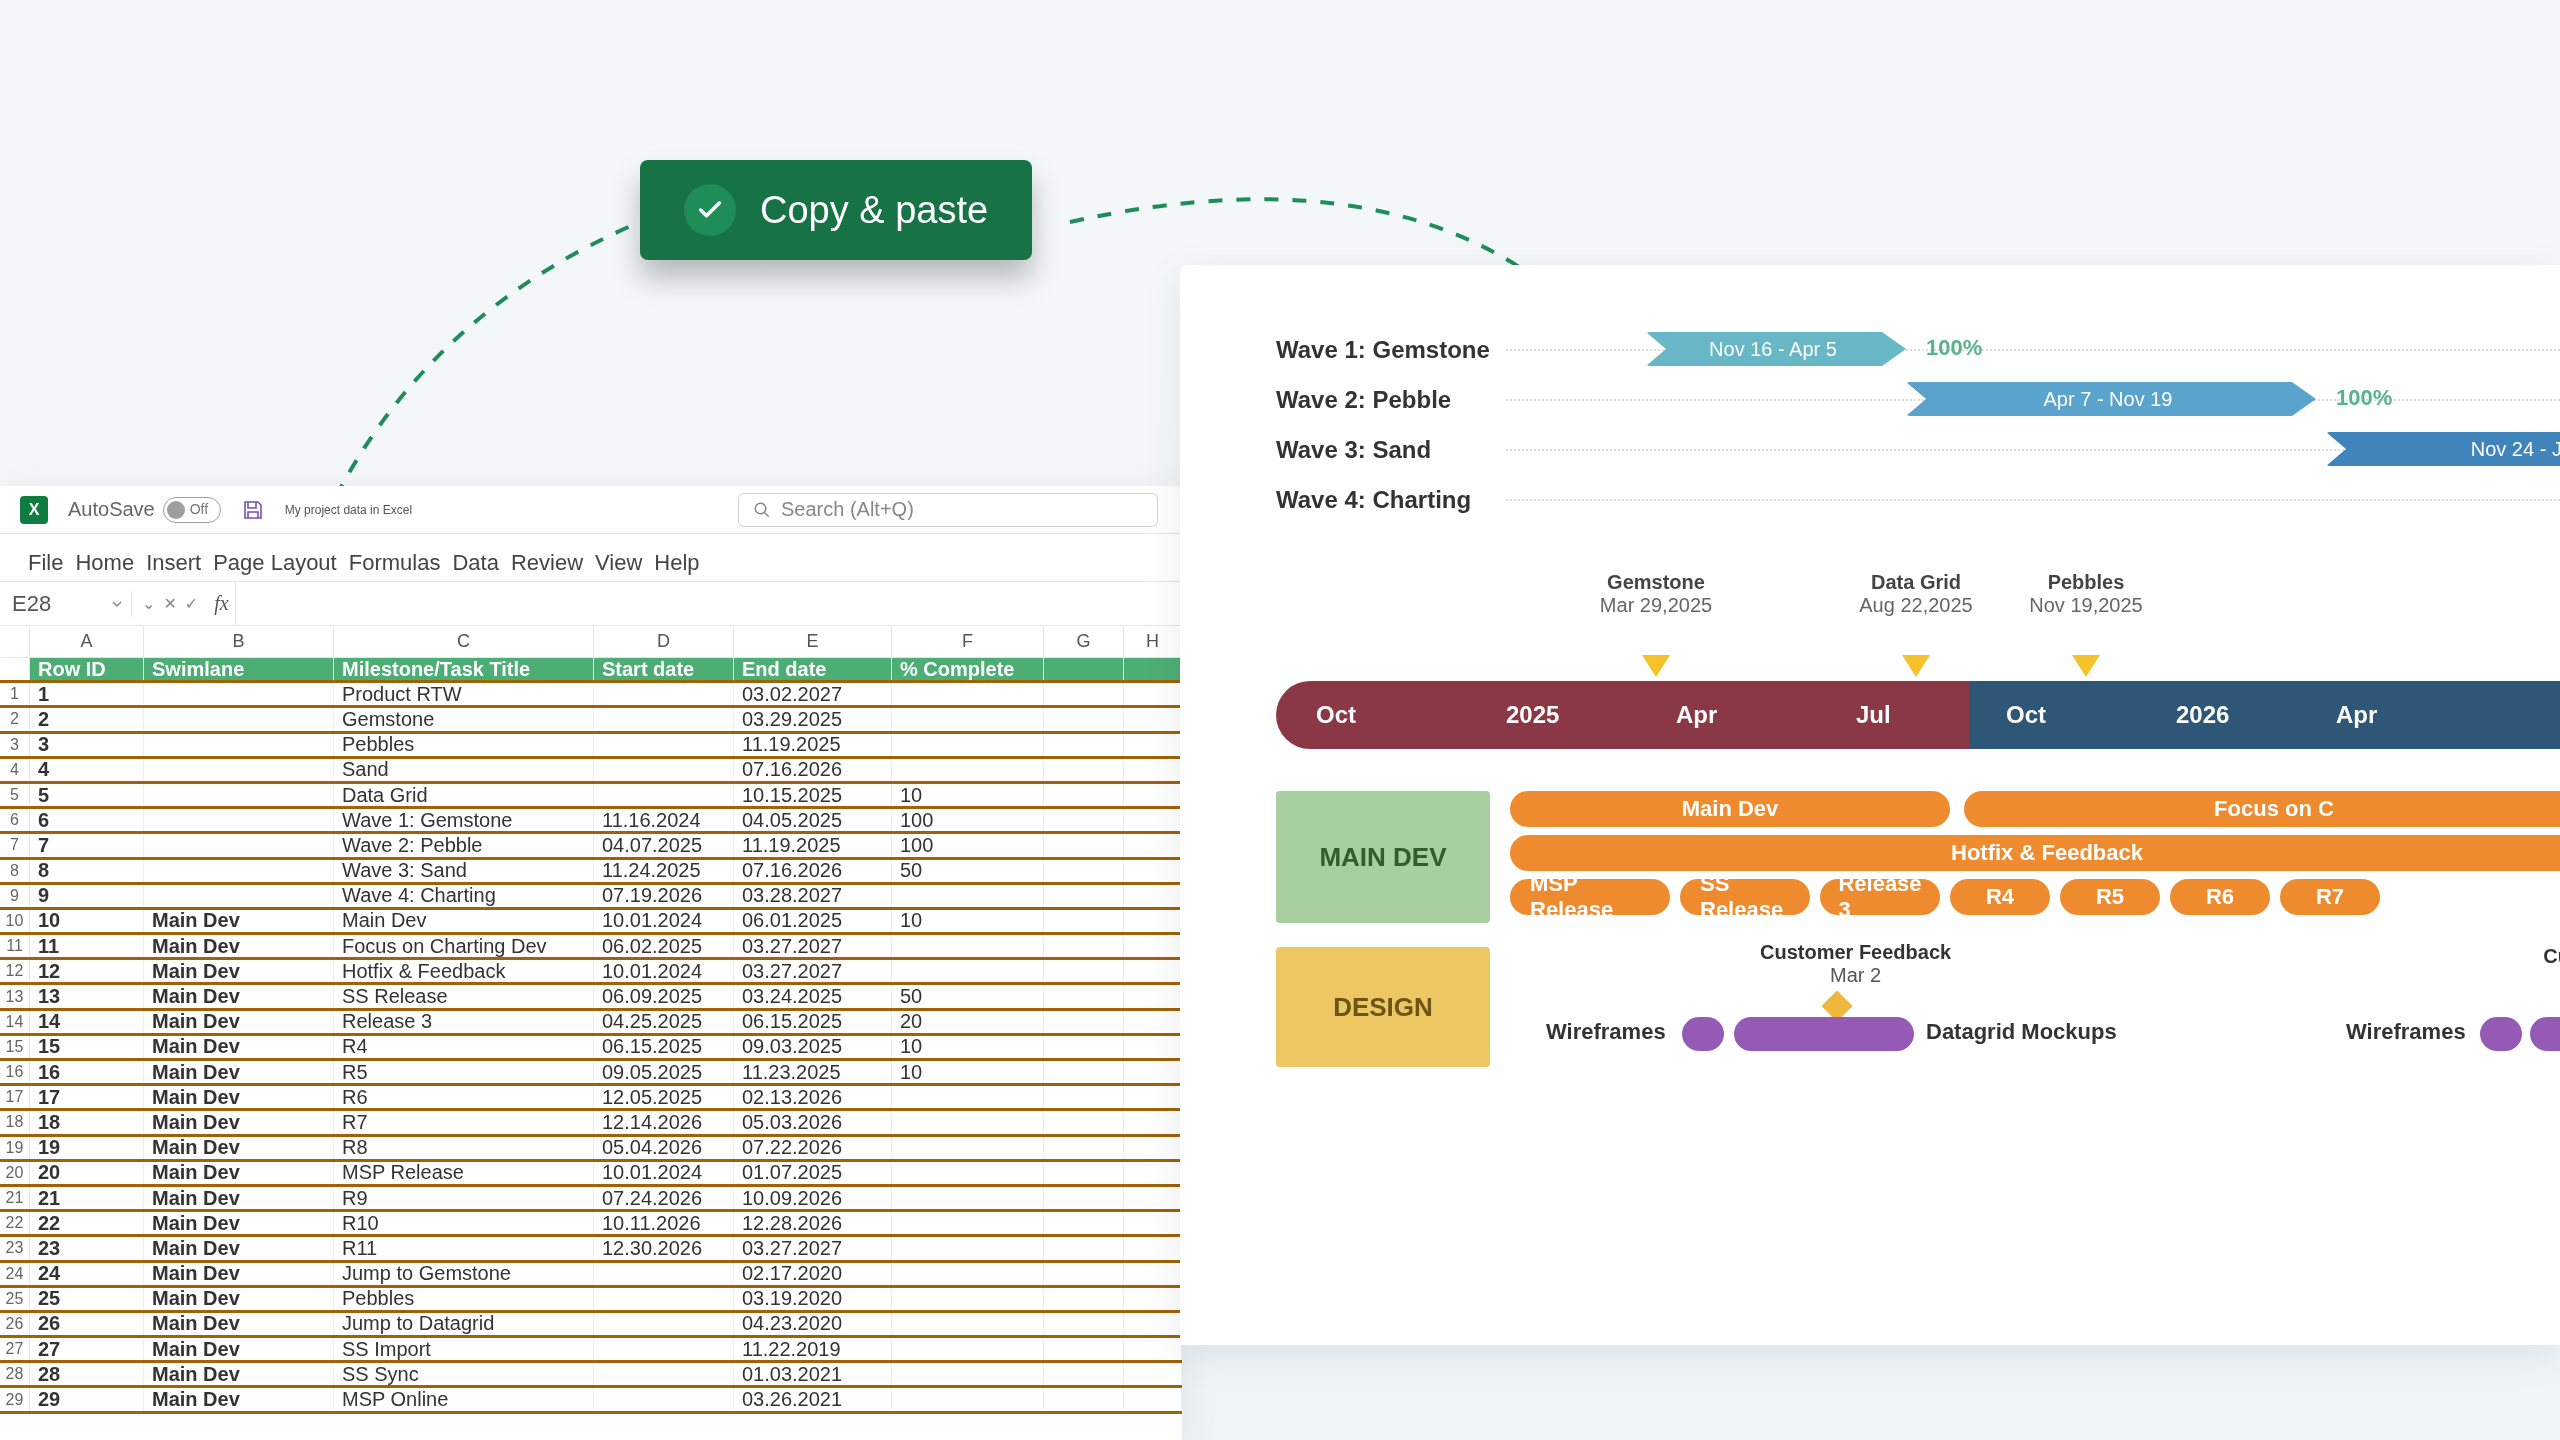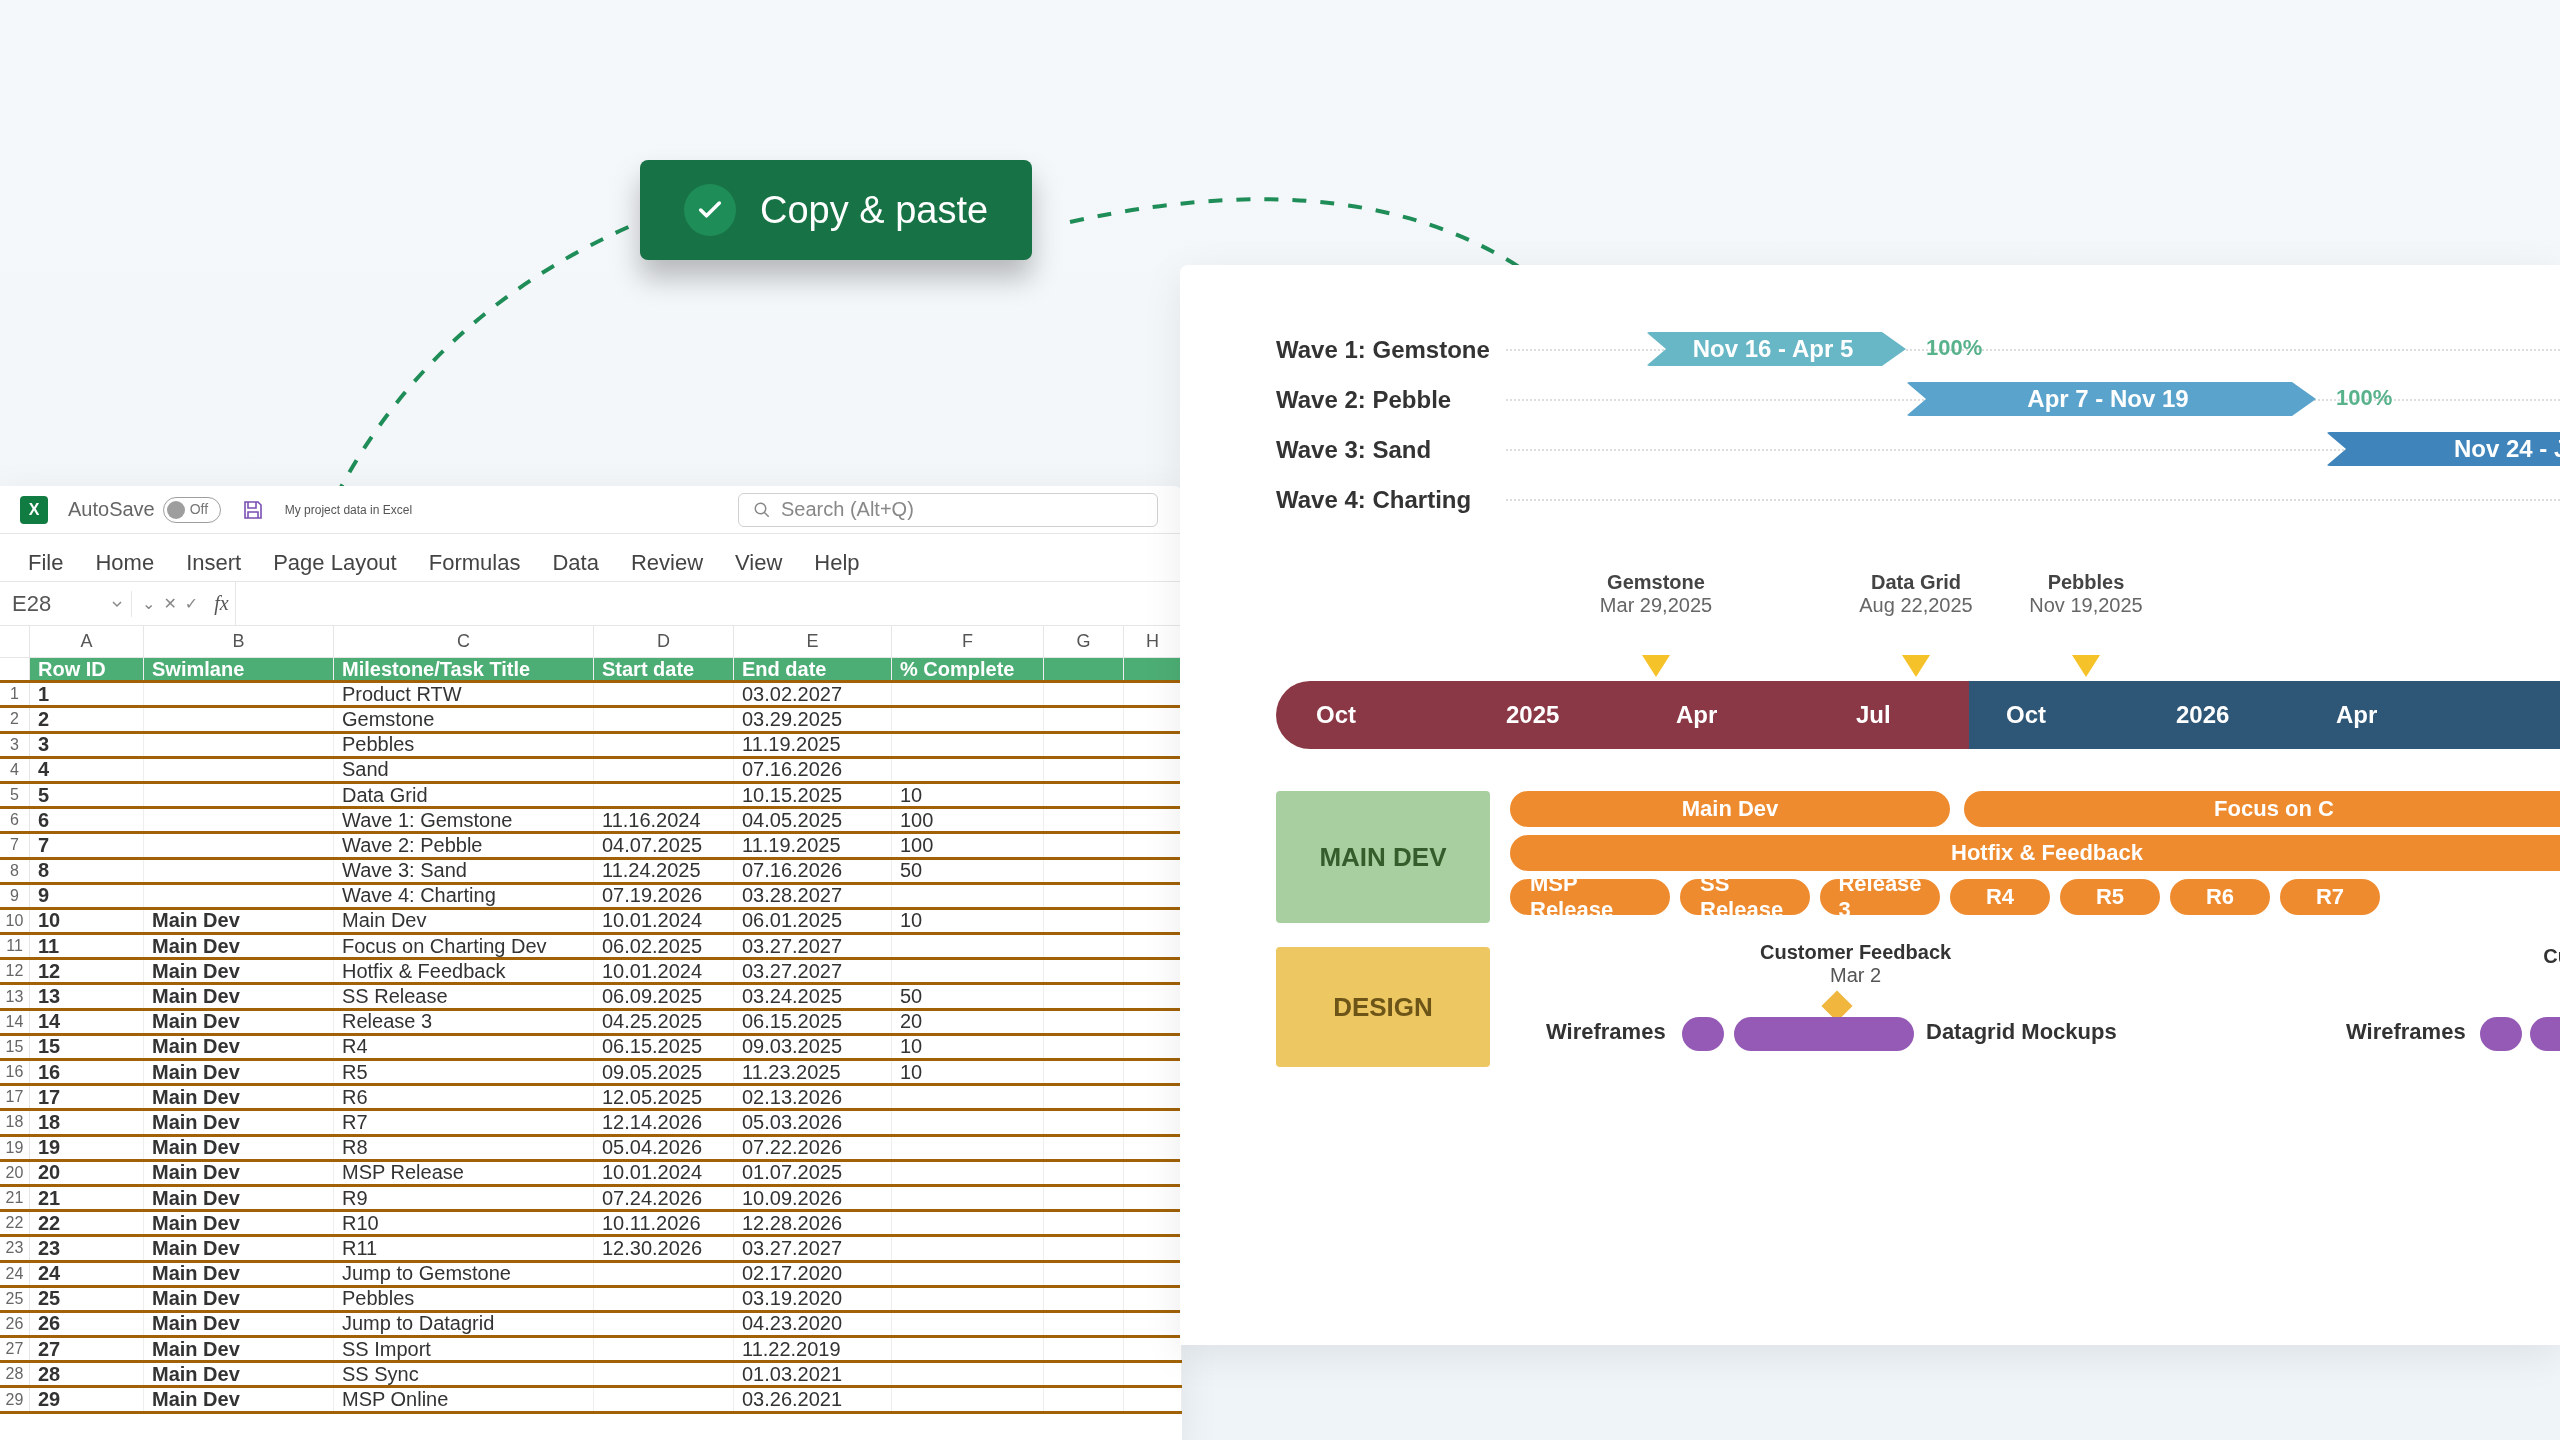--- a/index.html
+++ b/index.html
@@ -77,21 +77,21 @@
 .toggle-pill::before { content: ""; position: absolute; left: 3px; top: 3px; width: 18px; height: 18px; background: #9e9e9e; border-radius: 50%; }
 .save-icon { width: 24px; height: 24px; }
 .file-title { font-size: 12px; color: #555; }
 .search-bar {
   margin-left: auto; width: 420px; height: 34px;
   border: 1px solid #d0d0d0; border-radius: 6px;
   display: flex; align-items: center; gap: 10px; padding: 0 14px;
   color: #888; font-size: 20px;
 }
 .excel-tabs {
-  display: flex; gap: 32px; padding: 10px 28px 0;
+  display: flex; gap: 12px; padding: 10px 28px 0;
   border-bottom: 1px solid #e6e6e6;
   font-size: 22px; color: #444; height: 48px; align-items: center;
 }
 .formula-row {
   display: flex; align-items: center; height: 44px;
   border-bottom: 1px solid #e6e6e6; color: #555;
 }
 .name-box { width: 132px; border-right: 1px solid #e6e6e6; padding-left: 12px; font-size: 22px; display: flex; align-items: center; justify-content: space-between; padding-right: 8px; }
 .fx-icons { display: flex; gap: 8px; padding: 0 10px; color: #888; }
 .fx-label { font-style: italic; font-family: "Times New Roman", serif; font-size: 20px; padding: 0 6px; border-right: 1px solid #e6e6e6; height: 100%; display: flex; align-items: center; }
@@ -123,21 +123,21 @@
   padding: 60px 0 0 96px;
   overflow: hidden;
 }
 .wave-row { display: flex; align-items: center; height: 50px; gap: 0; }
 .wave-label { width: 230px; font-size: 24px; font-weight: 700; color: #333; }
 .wave-track { position: relative; flex: 1; height: 2px; border-bottom: 2px dotted #ddd; }
 .wave-bar {
   position: absolute; height: 34px; top: -17px;
   border-radius: 4px;
   display: flex; align-items: center; justify-content: center;
-  color: #fff; font-size: 24px; font-weight: 700;
+  color: #fff; font-size: 20px; font-weight: 400;
   clip-path: polygon(0 0, calc(100% - 24px) 0, 100% 50%, calc(100% - 24px) 100%, 0 100%, 20px 50%);
   padding-left: 20px; padding-right: 26px;
 }
 .wave-pct { position: absolute; top: -14px; font-size: 22px; font-weight: 700; color: #58b28c; }
 
 .milestone-labels { margin-top: 46px; display: flex; position: relative; height: 60px; }
 .ms-label { position: absolute; text-align: center; font-size: 20px; color: #666; }
 .ms-label .t { font-weight: 700; color: #444; display: block; }
 .ms-tri { width: 0; height: 0; border-left: 14px solid transparent; border-right: 14px solid transparent; border-top: 22px solid #f6c229; position: absolute; }
 

